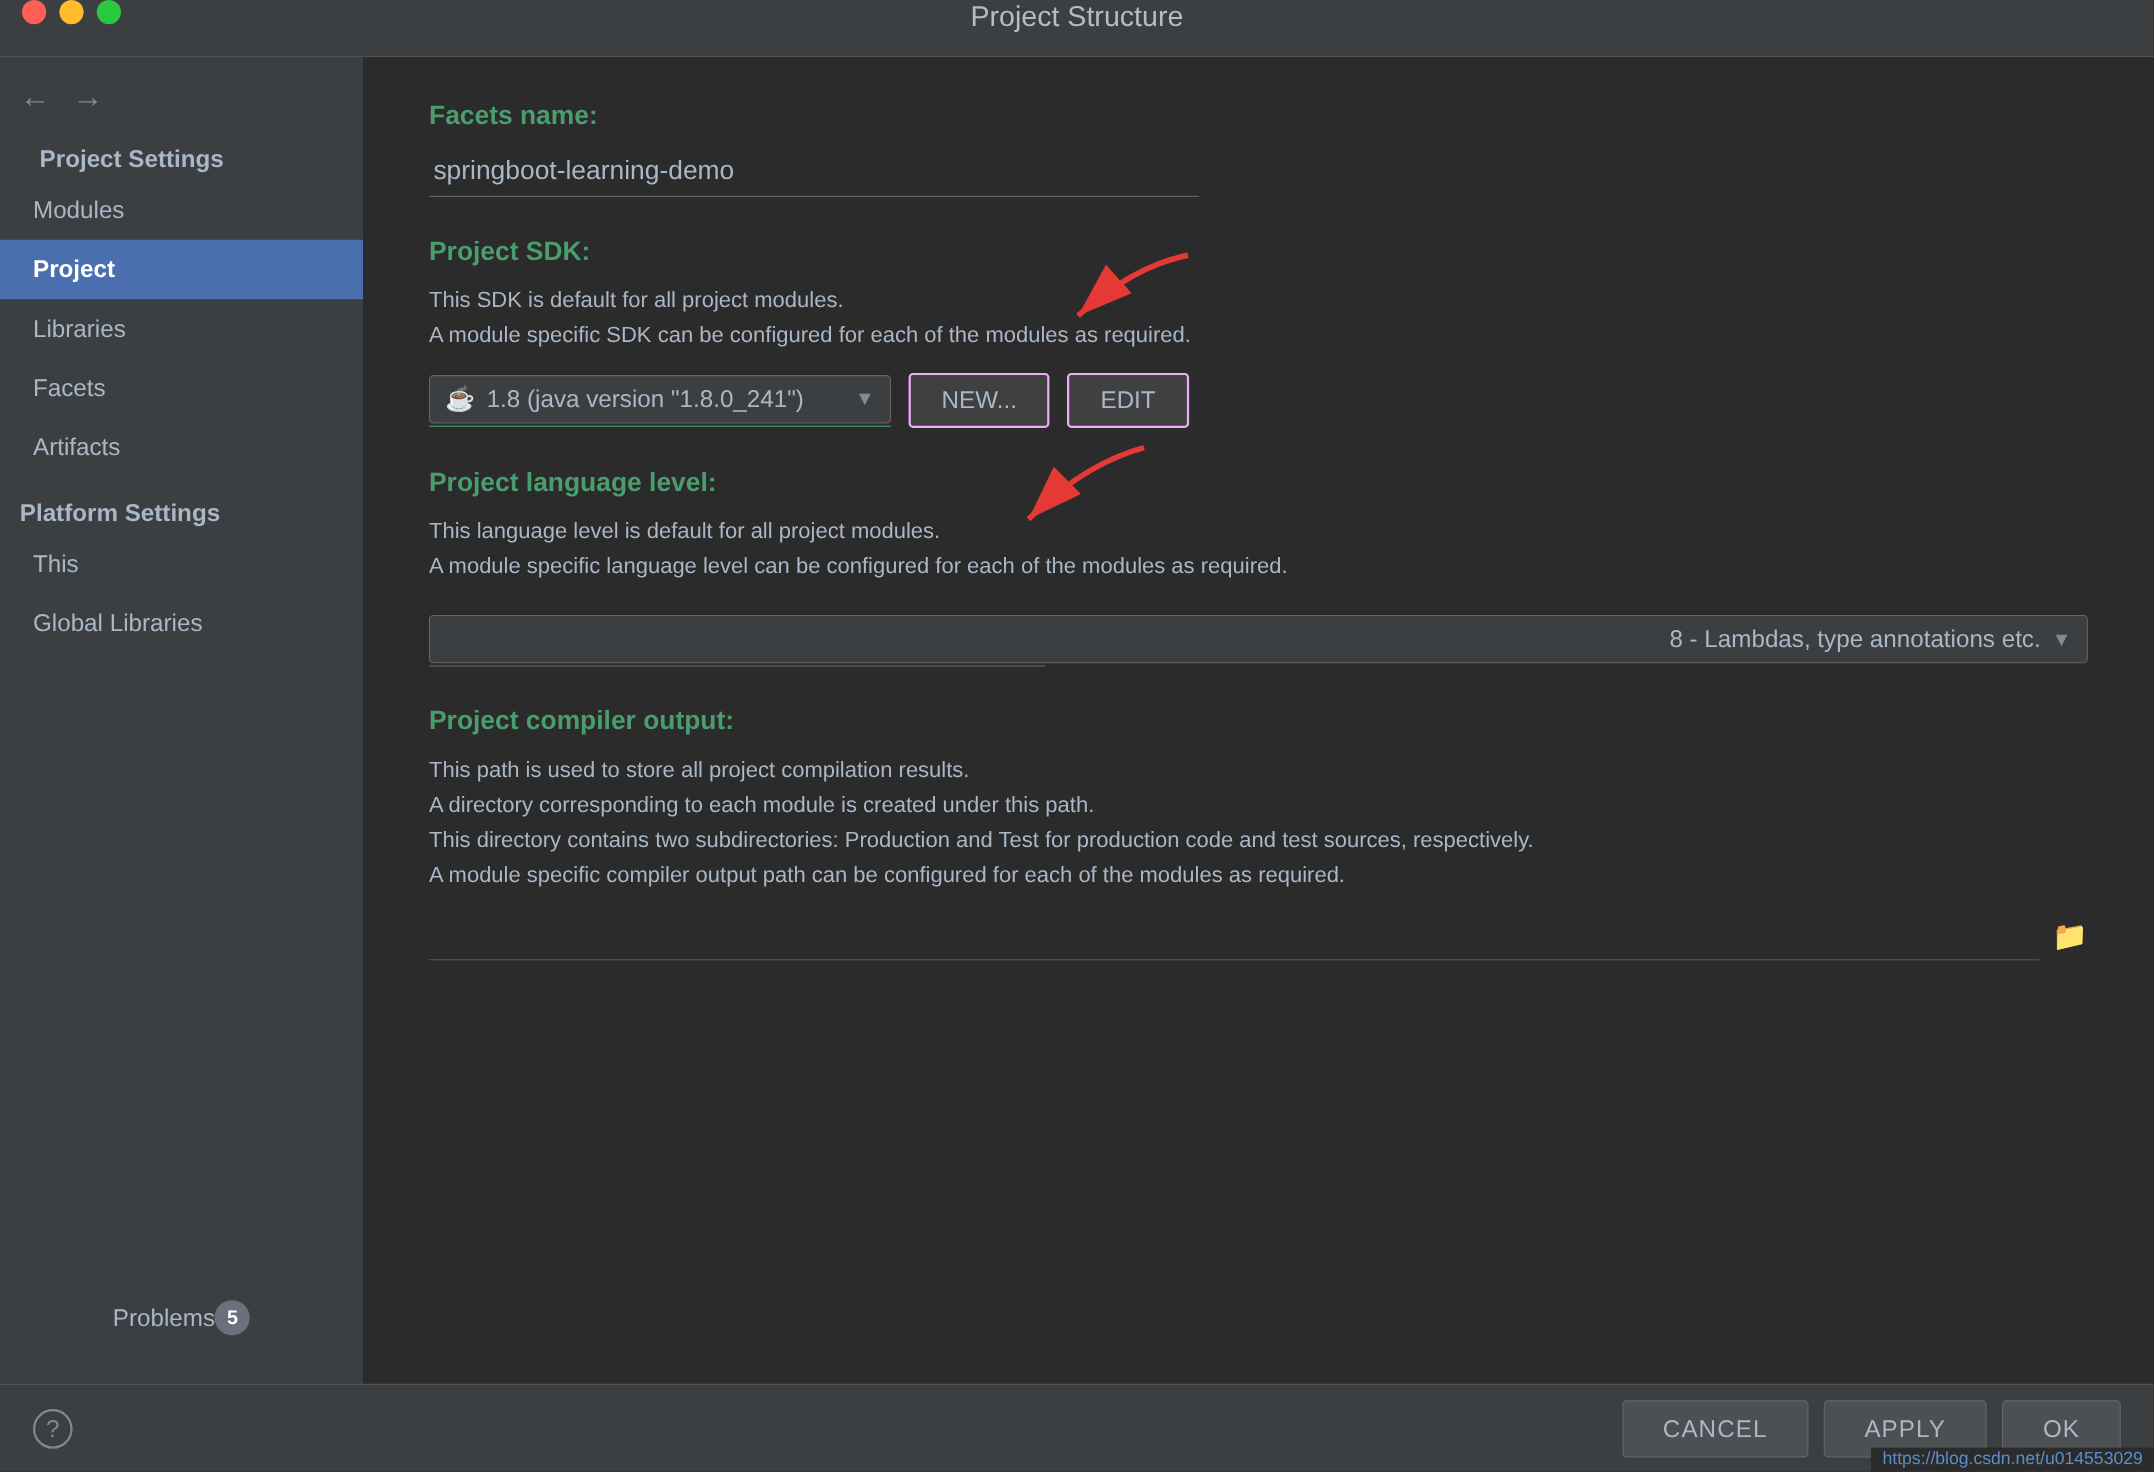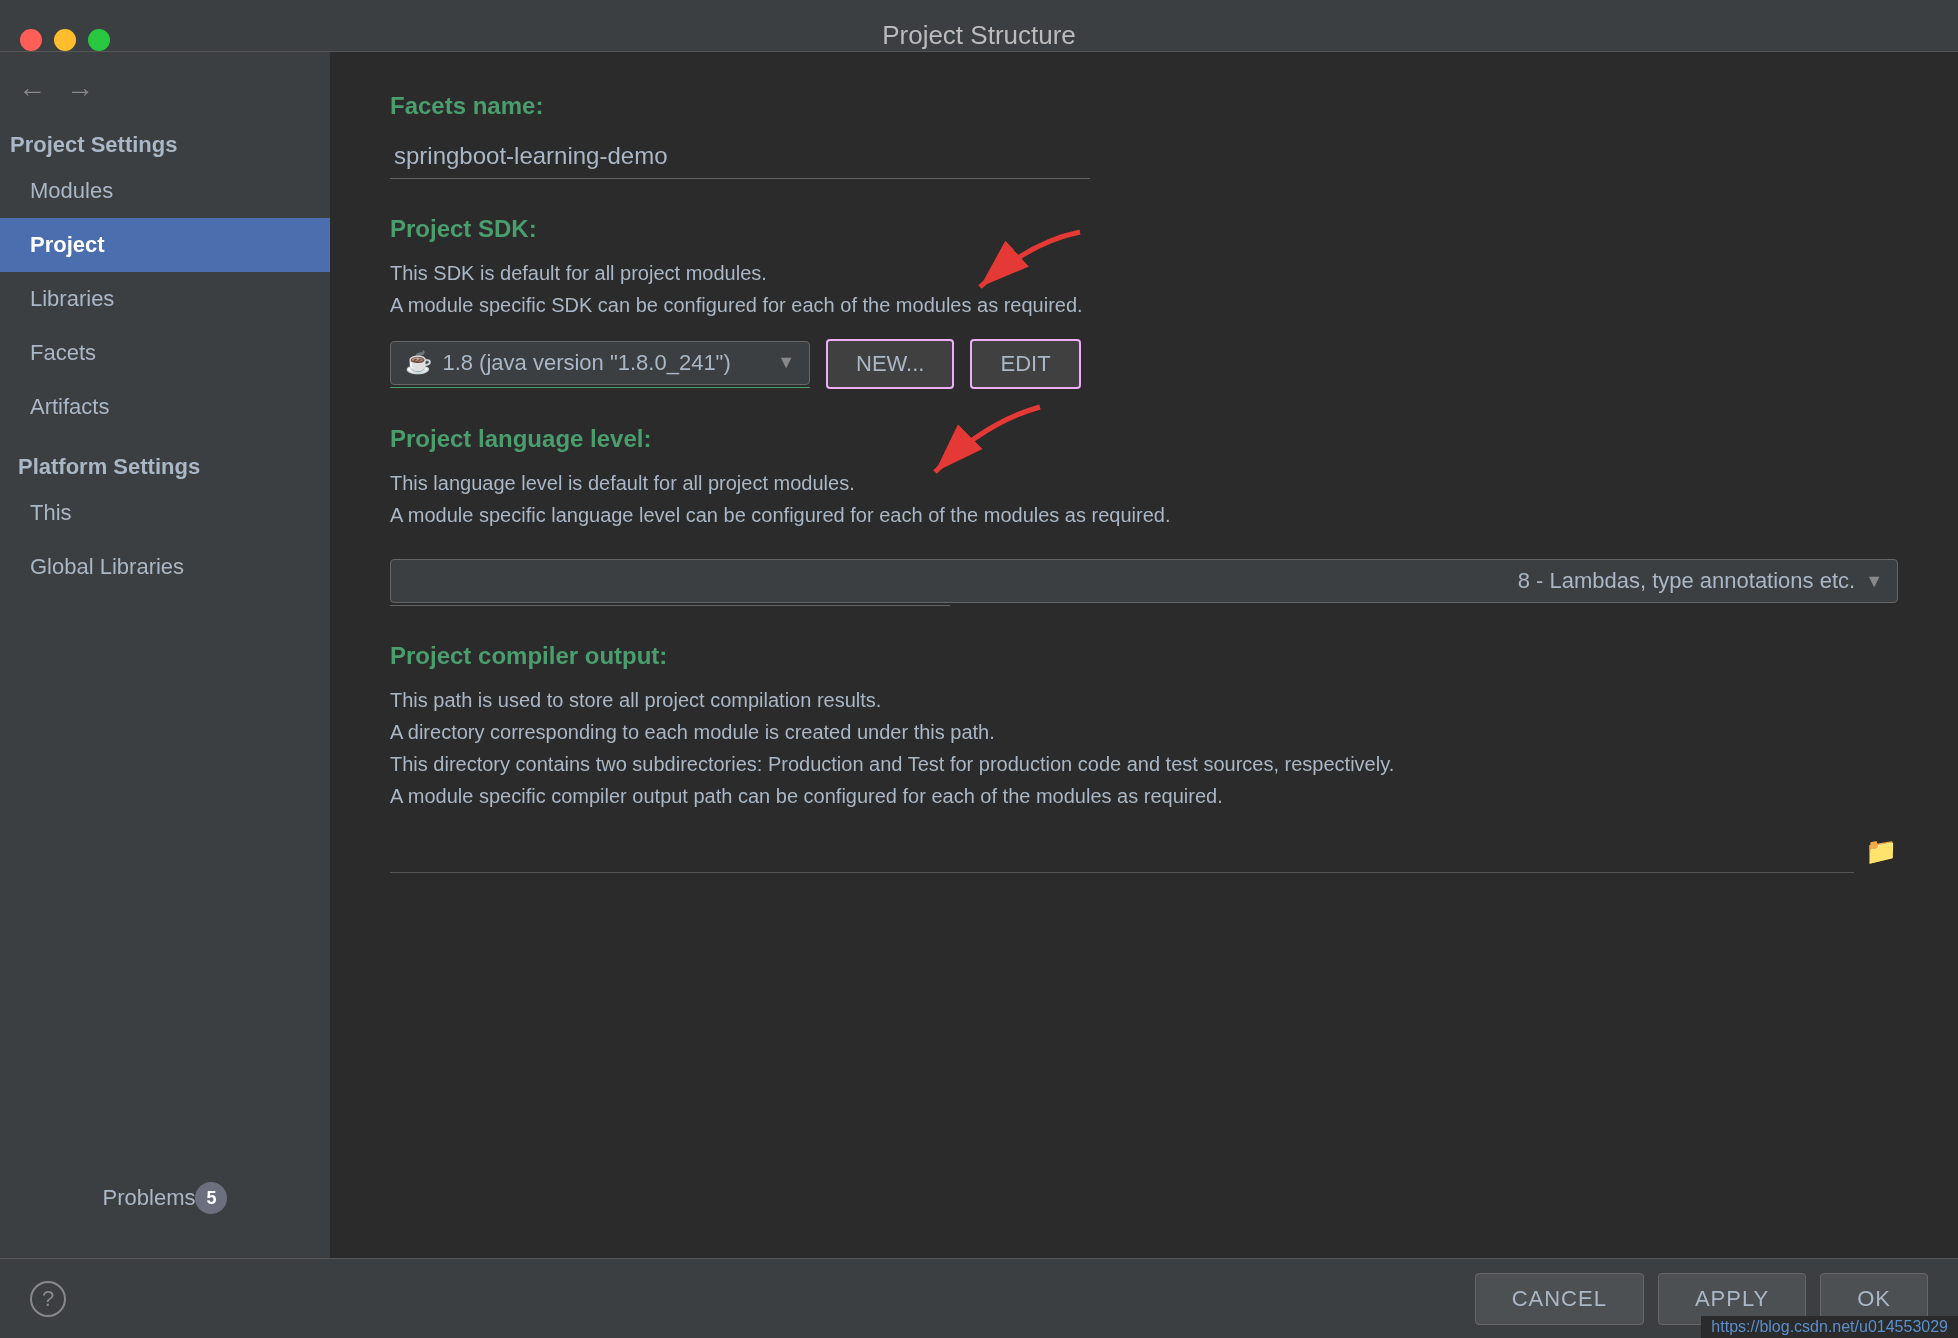--- a/index.html
+++ b/index.html
@@ -13,21 +13,21 @@
       overflow: hidden;
       position: relative;
     }
 
     
     .titlebar {
       width: 100%;
       height: 52px;
       background: #3c3f41;
       display: flex;
-      align-items: flex-end;
+      align-items: flex-start;
       justify-content: center;
       position: relative;
       border-bottom: 1px solid #555;
     }
     .titlebar-title {
       font-size: 26px;
       color: #bbbbbb;
       font-weight: 400;
     }
     .traffic-lights {
@@ -70,21 +70,21 @@
     .nav-arrow {
       font-size: 28px;
       color: #888;
       cursor: pointer;
     }
 
     .sidebar-section-label {
       font-size: 22px;
       font-weight: 700;
       color: #a9b7c6;
-      padding: 8px 18px 6px 10px;
+      padding: 8px 18px 6px 36px;
     }
 
     .sidebar-item {
       padding: 14px 18px 14px 30px;
       font-size: 22px;
       cursor: pointer;
       color: #a9b7c6;
     }
     .sidebar-item.active {
       background: #4b6eaf;

